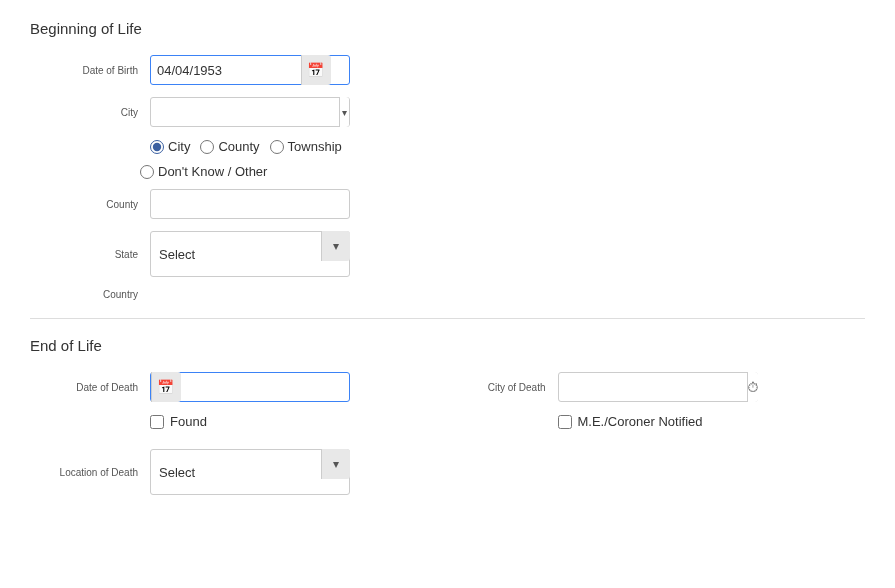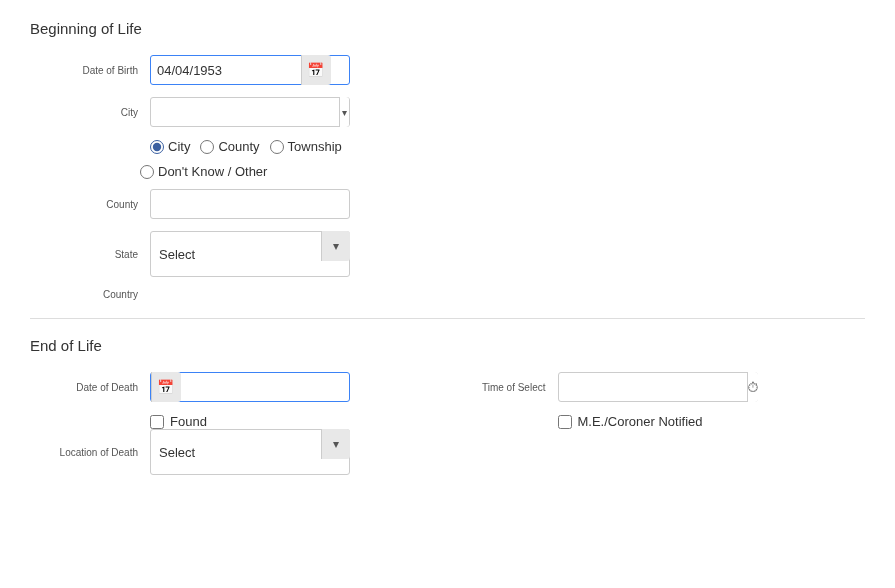--- a/index.html
+++ b/index.html
@@ -213,21 +213,21 @@
       align-items: center;
       justify-content: center;
       color: #555;
       font-size: 14px;
       border-radius: 0 3px 3px 0;
     }
     .found-row {
       display: flex;
       align-items: center;
       margin-left: 120px;
-      margin-bottom: 0;
+      margin-bottom: 20px;
     }
     .me-coroner-wrap {
       display: flex;
       align-items: center;
     }
     .end-of-life-grid {
       display: grid;
       grid-template-columns: 1fr 1fr;
       gap: 0;
     }
@@ -324,21 +324,21 @@
           <select>
             <option value="">Select</option>
           </select>
         </div>
       </div>
     </div>
 
     <div class="col-right">
 
       <div class="form-row">
-        <div class="form-label" style="width:110px;">Time of Select</div>
+        <div class="form-label" style="width:110px;">City of Death</div>
         <div class="time-input-wrap">
           <input type="text" style="">
           <button class="clock-btn">⏱</button>
         </div>
       </div>
 
       <div style="margin-left:0; margin-bottom:12px; display:flex; align-items:flex-start;">
         <div style="width:110px;"></div>
         <label class="checkbox-option me-coroner-wrap">
           <input type="checkbox" style="">

